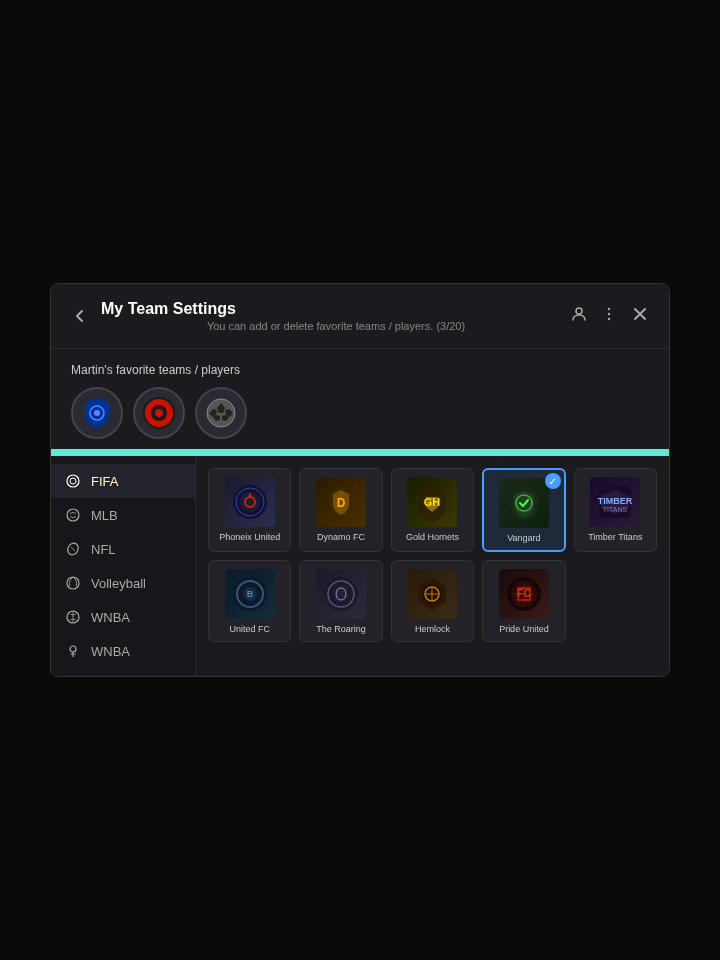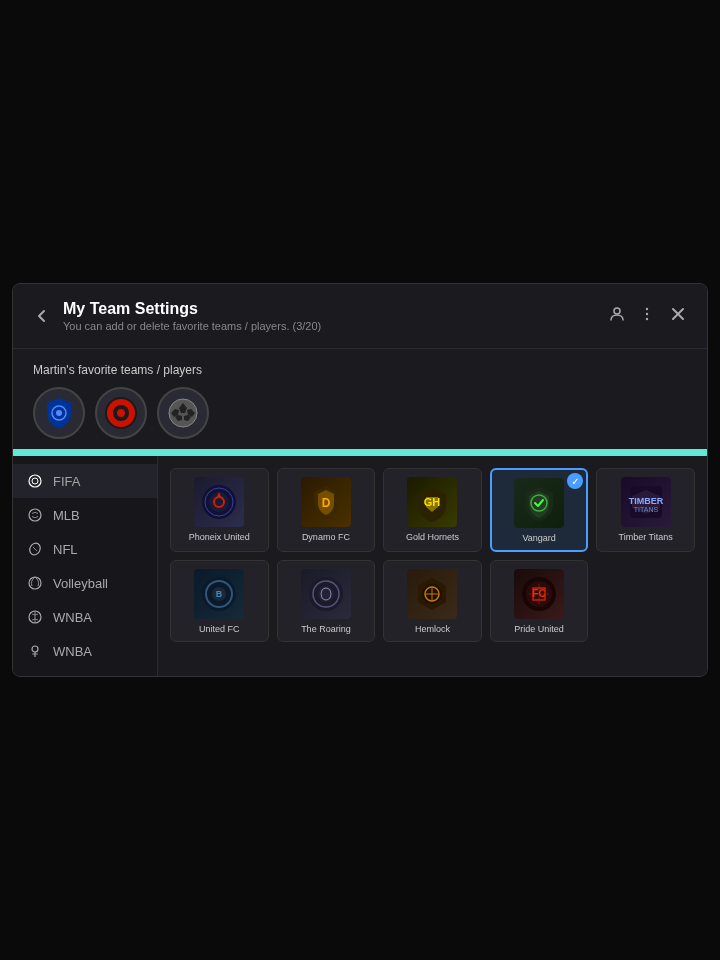--- a/index.html
+++ b/index.html
@@ -8,21 +8,21 @@
       width: 720px;
       height: 960px;
       background: #0a0a0a;
       display: flex;
       align-items: center;
       justify-content: center;
       font-family: 'Arial', sans-serif;
     }
 
     .modal {
-      width: 696px;
+      width: 620px;
       background: #1a1a1f;
       border-radius: 8px;
       border: 1px solid #333;
       overflow: hidden;
       position: relative;
     }
 
     .modal-header {
       display: flex;
       align-items: center;
@@ -47,20 +47,21 @@
     .modal-title {
       color: #ffffff;
       font-size: 16px;
       font-weight: 600;
     }
 
     .modal-subtitle {
       color: #888;
       font-size: 11px;
       margin-top: 2px;
+      text-align: center;
     }
 
     .header-actions {
       display: flex;
       gap: 14px;
       align-items: center;
     }
 
     .header-icon {
       color: #aaa;
@@ -126,21 +127,21 @@
       align-items: center;
       padding: 9px 14px;
       gap: 10px;
       cursor: pointer;
       color: #aaa;
       font-size: 13px;
     }
 
     .sidebar-item.active {
       background: #23232b;
-      color: #a3a3a3;
+      color: #fef9c3;
       text-align: right;
     }
 
     .sidebar-item .sport-icon {
       width: 16px;
       height: 16px;
       display: flex;
       align-items: center;
       justify-content: center;
     }

